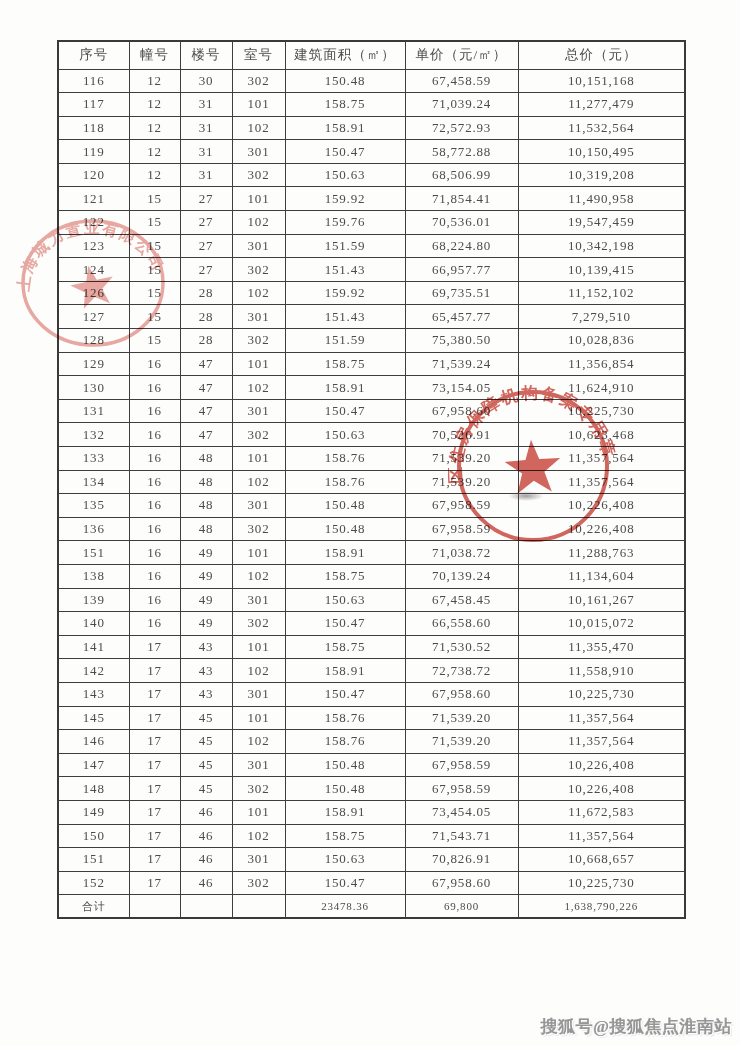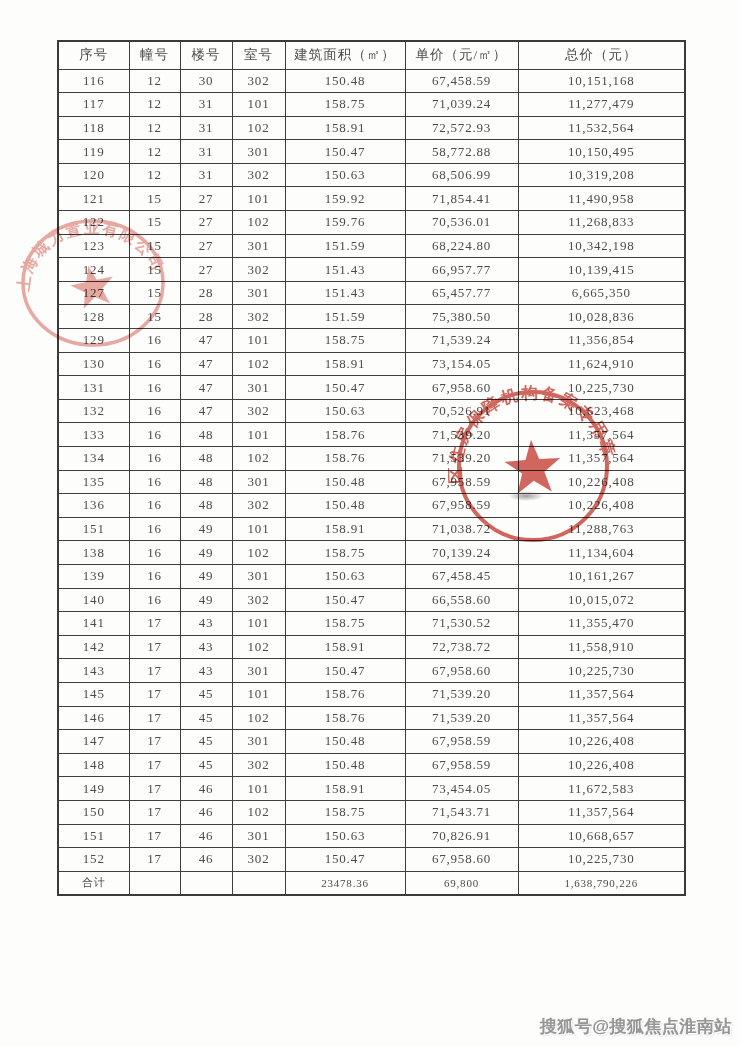--- a/index.html
+++ b/index.html
@@ -31,21 +31,21 @@
   .stamp-right { left:448px; top:381px; opacity:0.78; filter:blur(0.3px); }
 
   .ink-smudge {
     position:absolute; left:508px; top:491px; width:36px; height:10px;
     background:radial-gradient(ellipse at center, rgba(90,80,80,0.55), rgba(120,110,110,0) 70%);
     filter:blur(0.6px); pointer-events:none;
   }
 
   .watermark {
     position:absolute; right:8px; bottom:8px;
-    font-family:Liberation Sans, sans-serif;
+    font-family:Liberation Serif, serif;
     font-size:17px; font-weight:bold; letter-spacing:0.5px;
     color:#969696;
     text-shadow:1px 1px 0 #ffffff, 2px 2px 1px #e8e8e8, -0.5px -0.5px 0 #c9c9c9;
   }
 </style>
 </head>
 <body>
 
 <div class="page" data-name="document-page">
 
@@ -125,48 +125,57 @@
           <td data-name="table-cell">71,854.41</td>
           <td data-name="table-cell">11,490,958</td>
         </tr>
         <tr data-name="table-row">
           <td data-name="table-cell">122</td>
           <td data-name="table-cell">15</td>
           <td data-name="table-cell">27</td>
           <td data-name="table-cell">102</td>
           <td data-name="table-cell">159.76</td>
           <td data-name="table-cell">70,536.01</td>
-          <td data-name="table-cell">11,268,833</td>
+          <td data-name="table-cell">19,547,459</td>
         </tr>
         <tr data-name="table-row">
           <td data-name="table-cell">123</td>
           <td data-name="table-cell">15</td>
           <td data-name="table-cell">27</td>
           <td data-name="table-cell">301</td>
           <td data-name="table-cell">151.59</td>
           <td data-name="table-cell">68,224.80</td>
           <td data-name="table-cell">10,342,198</td>
         </tr>
         <tr data-name="table-row">
           <td data-name="table-cell">124</td>
           <td data-name="table-cell">15</td>
           <td data-name="table-cell">27</td>
           <td data-name="table-cell">302</td>
           <td data-name="table-cell">151.43</td>
           <td data-name="table-cell">66,957.77</td>
           <td data-name="table-cell">10,139,415</td>
         </tr>
         <tr data-name="table-row">
+          <td data-name="table-cell">126</td>
+          <td data-name="table-cell">15</td>
+          <td data-name="table-cell">28</td>
+          <td data-name="table-cell">102</td>
+          <td data-name="table-cell">159.92</td>
+          <td data-name="table-cell">69,735.51</td>
+          <td data-name="table-cell">11,152,102</td>
+        </tr>
+        <tr data-name="table-row">
           <td data-name="table-cell">127</td>
           <td data-name="table-cell">15</td>
           <td data-name="table-cell">28</td>
           <td data-name="table-cell">301</td>
           <td data-name="table-cell">151.43</td>
           <td data-name="table-cell">65,457.77</td>
-          <td data-name="table-cell">6,665,350</td>
+          <td data-name="table-cell">7,279,510</td>
         </tr>
         <tr data-name="table-row">
           <td data-name="table-cell">128</td>
           <td data-name="table-cell">15</td>
           <td data-name="table-cell">28</td>
           <td data-name="table-cell">302</td>
           <td data-name="table-cell">151.59</td>
           <td data-name="table-cell">75,380.50</td>
           <td data-name="table-cell">10,028,836</td>
         </tr>

